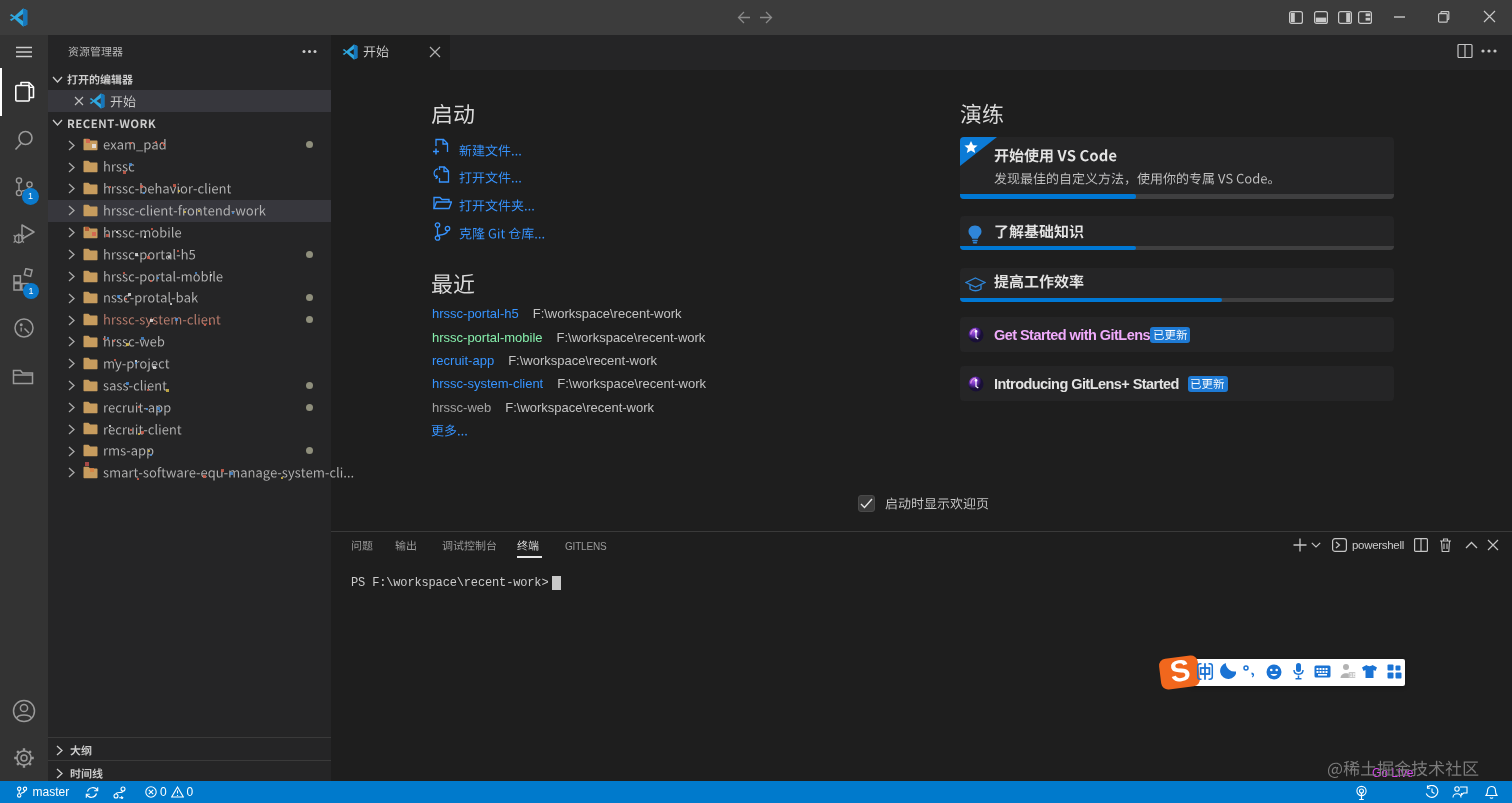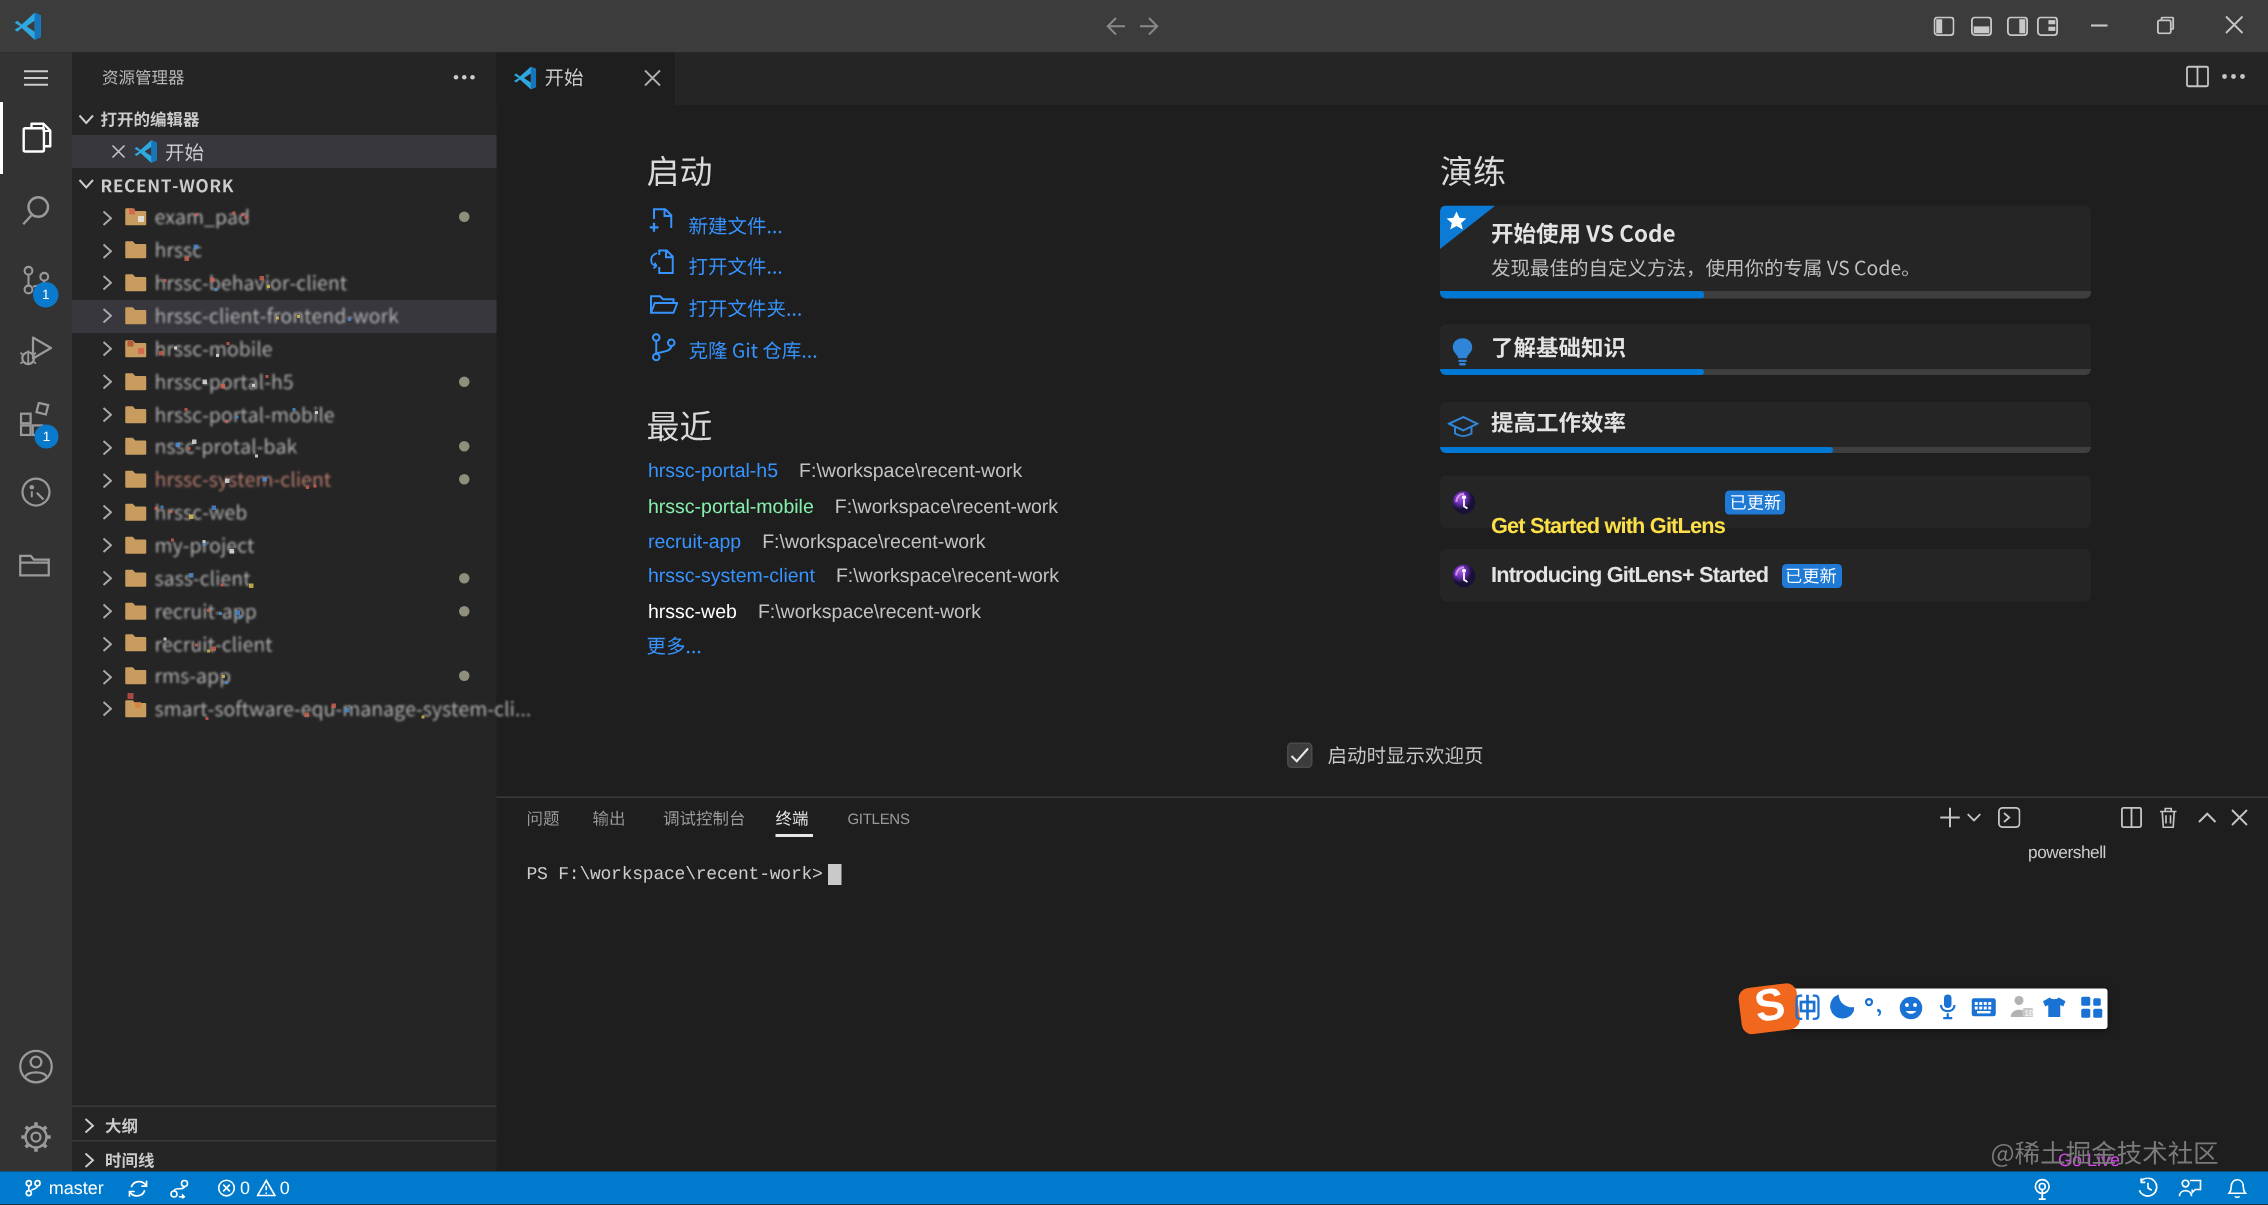--- a/index.html
+++ b/index.html
@@ -454,21 +454,21 @@
 <svg class="ab" style="left:458.0px;top:226.6px;" width="88" height="18" viewBox="0 0 88 18">
     <path fill="#3794ff" d="M4.3 5.0L10.7 5.0L10.7 7.1L4.3 7.1ZM7.0 0.5L7.0 1.8L1.9 1.8L1.9 2.7L7.0 2.7L7.0 4.2L3.3 4.2L3.3 8.0L5.4 8.0C5.1 9.9 4.4 11.0 1.6 11.6C1.8 11.8 2.0 12.2 2.1 12.5C5.3 11.8 6.1 10.3 6.4 8.0L8.4 8.0L8.4 11.0C8.4 12.1 8.7 12.3 9.9 12.3C10.2 12.3 11.7 12.3 12.0 12.3C13.1 12.3 13.3 11.9 13.5 9.9C13.2 9.8 12.8 9.7 12.6 9.5C12.5 11.2 12.4 11.4 11.9 11.4C11.5 11.4 10.3 11.4 10.0 11.4C9.4 11.4 9.4 11.4 9.4 11.0L9.4 8.0L11.7 8.0L11.7 4.2L8.0 4.2L8.0 2.7L13.1 2.7L13.1 1.8L8.0 1.8L8.0 0.5ZM18.0 1.1L15.1 1.1L15.1 12.5L15.9 12.5L15.9 2.0L17.6 2.0C17.4 2.9 17.0 4.1 16.6 5.0C17.5 6.0 17.8 6.9 17.8 7.6C17.8 8.0 17.7 8.4 17.5 8.5C17.4 8.6 17.2 8.6 17.1 8.6C16.9 8.7 16.6 8.7 16.3 8.6C16.5 8.9 16.5 9.3 16.6 9.5C16.9 9.5 17.2 9.5 17.4 9.5C17.7 9.4 17.9 9.4 18.1 9.2C18.5 9.0 18.6 8.4 18.6 7.7C18.6 6.9 18.4 6.0 17.5 4.9C17.9 3.8 18.4 2.5 18.8 1.4L18.1 1.0ZM25.8 7.9L23.0 7.9L23.0 7.0L22.1 7.0L22.1 7.9L20.6 7.9C20.7 7.6 20.8 7.3 20.9 7.0L20.1 6.9C19.8 7.7 19.3 8.6 18.7 9.3C18.9 9.3 19.2 9.6 19.4 9.7C19.7 9.4 19.9 9.0 20.2 8.6L22.1 8.6L22.1 9.6L19.7 9.6L19.7 10.3L22.1 10.3L22.1 11.3L18.6 11.3L18.6 12.2L26.4 12.2L26.4 11.3L23.0 11.3L23.0 10.3L25.6 10.3L25.6 9.6L23.0 9.6L23.0 8.6L25.8 8.6ZM25.0 5.9L20.4 5.9C21.2 5.7 21.9 5.3 22.7 4.8C23.7 5.5 24.9 6.0 26.1 6.2C26.3 6.0 26.5 5.6 26.7 5.4C25.5 5.2 24.4 4.8 23.4 4.3C24.3 3.7 25.1 2.8 25.6 1.9L25.0 1.6L24.8 1.6L21.9 1.6C22.1 1.3 22.3 1.0 22.4 0.7L21.5 0.5C21.0 1.5 20.0 2.7 18.6 3.5C18.8 3.7 19.1 4.0 19.2 4.2C19.8 3.8 20.2 3.4 20.7 3.0C21.0 3.5 21.4 3.9 21.9 4.3C20.9 4.9 19.7 5.4 18.5 5.6C18.7 5.8 18.9 6.1 19.0 6.4C19.4 6.3 19.9 6.1 20.3 6.0L20.3 6.7L25.0 6.7ZM21.2 2.4L21.3 2.4L24.3 2.4C23.9 2.9 23.3 3.4 22.7 3.8C22.1 3.4 21.6 3.0 21.2 2.4ZM35.0 11.6C36.2 11.6 37.3 11.1 37.9 10.5L37.9 6.5L34.8 6.5L34.8 7.5L36.8 7.5L36.8 10.0C36.4 10.3 35.8 10.6 35.1 10.6C33.0 10.6 31.9 9.0 31.9 6.6C31.9 4.3 33.1 2.8 35.1 2.8C36.0 2.8 36.6 3.2 37.1 3.7L37.8 2.9C37.2 2.3 36.4 1.7 35.0 1.7C32.5 1.7 30.7 3.6 30.7 6.7C30.7 9.8 32.5 11.6 35.0 11.6ZM40.1 11.4L41.3 11.4L41.3 4.4L40.1 4.4ZM40.7 2.9C41.1 2.9 41.5 2.6 41.5 2.1C41.5 1.7 41.1 1.4 40.7 1.4C40.2 1.4 39.9 1.7 39.9 2.1C39.9 2.6 40.2 2.9 40.7 2.9ZM45.9 11.6C46.3 11.6 46.8 11.5 47.2 11.3L46.9 10.5C46.7 10.6 46.4 10.6 46.1 10.6C45.3 10.6 45.0 10.2 45.0 9.3L45.0 5.3L47.0 5.3L47.0 4.4L45.0 4.4L45.0 2.4L44.0 2.4L43.9 4.4L42.8 4.4L42.8 5.3L43.8 5.3L43.8 9.3C43.8 10.7 44.4 11.6 45.9 11.6ZM56.7 0.5C55.4 2.6 53.1 4.5 50.7 5.5C50.9 5.8 51.2 6.1 51.4 6.4C52.0 6.1 52.6 5.7 53.2 5.3L53.2 10.4C53.2 11.8 53.8 12.1 55.5 12.1C55.9 12.1 58.9 12.1 59.3 12.1C61.0 12.1 61.3 11.6 61.5 9.6C61.2 9.5 60.8 9.4 60.6 9.2C60.4 10.9 60.3 11.2 59.3 11.2C58.6 11.2 56.1 11.2 55.5 11.2C54.5 11.2 54.2 11.0 54.2 10.4L54.2 6.1L59.2 6.1C59.1 7.6 59.0 8.3 58.8 8.5C58.7 8.6 58.6 8.6 58.4 8.6C58.1 8.6 57.4 8.6 56.7 8.5C56.9 8.8 57.0 9.1 57.0 9.4C57.7 9.4 58.4 9.5 58.8 9.4C59.2 9.4 59.4 9.3 59.7 9.1C60.0 8.7 60.1 7.9 60.2 5.6C60.2 5.4 60.2 5.1 60.2 5.1L53.5 5.1C54.7 4.3 55.9 3.2 56.8 2.1C58.4 3.9 60.1 5.1 62.2 6.2C62.3 5.9 62.6 5.6 62.9 5.4C60.7 4.4 58.8 3.2 57.3 1.4L57.6 0.9ZM67.5 8.3C67.6 8.2 68.0 8.1 68.7 8.1L71.0 8.1L71.0 9.6L66.3 9.6L66.3 10.5L71.0 10.5L71.0 12.5L71.9 12.5L71.9 10.5L75.7 10.5L75.7 9.6L71.9 9.6L71.9 8.1L74.8 8.1L74.8 7.2L71.9 7.2L71.9 5.8L71.0 5.8L71.0 7.2L68.5 7.2C68.9 6.6 69.3 5.9 69.7 5.2L75.1 5.2L75.1 4.3L70.1 4.3L70.5 3.4L69.5 3.0C69.4 3.4 69.2 3.9 69.0 4.3L66.6 4.3L66.6 5.2L68.6 5.2C68.3 5.8 68.0 6.3 67.9 6.5C67.6 7.0 67.4 7.3 67.1 7.3C67.3 7.6 67.4 8.1 67.5 8.3ZM69.4 0.8C69.6 1.1 69.8 1.5 70.0 1.8L64.8 1.8L64.8 5.6C64.8 7.5 64.7 10.1 63.7 12.0C63.9 12.1 64.3 12.4 64.5 12.5C65.6 10.6 65.8 7.6 65.8 5.6L65.8 2.8L75.6 2.8L75.6 1.8L71.1 1.8C70.9 1.4 70.6 0.9 70.3 0.5ZM78.1 11.6C78.5 11.6 78.9 11.2 78.9 10.7C78.9 10.2 78.5 9.8 78.1 9.8C77.6 9.8 77.2 10.2 77.2 10.7C77.2 11.2 77.6 11.6 78.1 11.6ZM81.7 11.6C82.1 11.6 82.5 11.2 82.5 10.7C82.5 10.2 82.1 9.8 81.7 9.8C81.2 9.8 80.8 10.2 80.8 10.7C80.8 11.2 81.2 11.6 81.7 11.6ZM85.3 11.6C85.8 11.6 86.2 11.2 86.2 10.7C86.2 10.2 85.8 9.8 85.3 9.8C84.8 9.8 84.4 10.2 84.4 10.7C84.4 11.2 84.8 11.6 85.3 11.6Z"></path>
   </svg>
 <svg class="ab" style="left:430.0px;top:273.0px;" width="46" height="30" viewBox="0 0 46 30">
     <path fill="#dadada" d="M6.5 5.4L17.6 5.4L17.6 7.0L6.5 7.0ZM6.5 2.8L17.6 2.8L17.6 4.3L6.5 4.3ZM4.9 1.6L4.9 8.1L19.2 8.1L19.2 1.6ZM9.7 10.7L9.7 12.2L5.7 12.2L5.7 10.7ZM2.0 18.4L2.2 19.9L9.7 19.0L9.7 21.1L11.3 21.1L11.3 18.8L12.5 18.6L12.5 17.3L11.3 17.4L11.3 10.7L21.9 10.7L21.9 9.3L2.1 9.3L2.1 10.7L4.2 10.7L4.2 18.2ZM12.2 12.1L12.2 13.5L13.5 13.5L13.0 13.6C13.7 15.2 14.6 16.6 15.8 17.8C14.6 18.7 13.2 19.4 11.8 19.8C12.1 20.1 12.5 20.7 12.6 21.1C14.1 20.5 15.6 19.8 16.8 18.8C18.1 19.8 19.5 20.6 21.2 21.1C21.4 20.7 21.9 20.1 22.2 19.8C20.6 19.4 19.2 18.7 18.0 17.8C19.4 16.4 20.6 14.6 21.2 12.5L20.3 12.0L20.0 12.1ZM14.5 13.5L19.3 13.5C18.7 14.8 17.9 15.9 16.9 16.9C15.8 15.9 15.1 14.8 14.5 13.5ZM9.7 13.4L9.7 15.0L5.7 15.0L5.7 13.4ZM9.7 16.2L9.7 17.6L5.7 18.1L5.7 16.2ZM24.8 2.1C26.0 3.3 27.4 5.0 28.1 6.0L29.4 5.1C28.7 4.0 27.2 2.4 26.0 1.3ZM42.1 0.9C39.8 1.6 35.6 2.0 32.1 2.2L32.1 7.1C32.1 9.9 31.9 13.9 30.0 16.7C30.4 16.9 31.1 17.4 31.4 17.7C33.1 15.2 33.6 11.8 33.8 8.9L38.2 8.9L38.2 17.6L39.9 17.6L39.9 8.9L43.9 8.9L43.9 7.4L33.8 7.4L33.8 7.1L33.8 3.5C37.2 3.3 40.9 2.9 43.4 2.1ZM28.8 8.8L24.1 8.8L24.1 10.5L27.2 10.5L27.2 16.6C26.2 17.0 25.0 18.0 23.9 19.2L25.0 20.7C26.1 19.2 27.2 18.0 27.9 18.0C28.4 18.0 29.1 18.7 30.0 19.3C31.6 20.2 33.4 20.5 36.1 20.5C38.2 20.5 42.2 20.3 43.7 20.2C43.8 19.8 44.0 18.9 44.2 18.5C42.1 18.7 38.8 18.9 36.2 18.9C33.7 18.9 31.8 18.8 30.4 17.9C29.6 17.4 29.2 17.0 28.8 16.7Z"></path>
   </svg>
 <div class="ab" style="left:432px;top:306.2px;font:400 13px 'Liberation Sans';line-height:15px;white-space:pre"><span style="color:#3794ff">hrssc-portal-h5</span><span style="color:#c3c3c3;margin-left:14px">F:\workspace\recent-work</span></div>
 <div class="ab" style="left:432px;top:329.6px;font:400 13px 'Liberation Sans';line-height:15px;white-space:pre"><span style="color:#86efac">hrssc-portal-mobile</span><span style="color:#c3c3c3;margin-left:14px">F:\workspace\recent-work</span></div>
 <div class="ab" style="left:432px;top:353.0px;font:400 13px 'Liberation Sans';line-height:15px;white-space:pre"><span style="color:#3794ff">recruit-app</span><span style="color:#c3c3c3;margin-left:14px">F:\workspace\recent-work</span></div>
 <div class="ab" style="left:432px;top:376.4px;font:400 13px 'Liberation Sans';line-height:15px;white-space:pre"><span style="color:#3794ff">hrssc-system-client</span><span style="color:#c3c3c3;margin-left:14px">F:\workspace\recent-work</span></div>
-<div class="ab" style="left:432px;top:399.8px;font:400 13px 'Liberation Sans';line-height:15px;white-space:pre"><span style="color:#ffffff">hrssc-web</span><span style="color:#c3c3c3;margin-left:14px">F:\workspace\recent-work</span></div>
+<div class="ab" style="left:432px;top:399.8px;font:400 13px 'Liberation Sans';line-height:15px;white-space:pre"><span style="color:#a3a3a3">hrssc-web</span><span style="color:#c3c3c3;margin-left:14px">F:\workspace\recent-work</span></div>
 <svg class="ab" style="left:430.0px;top:423.5px;" width="38" height="18" viewBox="0 0 38 18">
     <path fill="#3794ff" d="M4.3 8.3L3.4 8.7C3.9 9.4 4.4 10.0 5.1 10.5C4.3 11.0 3.2 11.3 1.6 11.6C1.8 11.9 2.1 12.3 2.2 12.5C3.9 12.1 5.1 11.6 6.0 11.1C7.8 12.0 10.2 12.3 13.2 12.4C13.2 12.1 13.4 11.7 13.6 11.5C10.7 11.4 8.4 11.2 6.8 10.5C7.4 9.8 7.8 9.0 7.9 8.2L12.3 8.2L12.3 3.2L8.1 3.2L8.1 2.1L13.2 2.1L13.2 1.2L1.8 1.2L1.8 2.1L7.1 2.1L7.1 3.2L3.0 3.2L3.0 8.2L6.9 8.2C6.8 8.9 6.5 9.4 5.9 10.0C5.2 9.5 4.7 9.0 4.3 8.3ZM4.0 6.1L7.1 6.1L7.1 6.6C7.1 6.9 7.1 7.2 7.0 7.4L4.0 7.4ZM8.1 7.4C8.1 7.2 8.1 6.9 8.1 6.6L8.1 6.1L11.4 6.1L11.4 7.4ZM4.0 4.0L7.1 4.0L7.1 5.3L4.0 5.3ZM8.1 4.0L11.4 4.0L11.4 5.3L8.1 5.3ZM19.9 0.5C19.1 1.6 17.5 2.8 15.4 3.7C15.7 3.9 16.0 4.2 16.1 4.4C17.3 3.9 18.3 3.2 19.2 2.5L22.8 2.5C22.2 3.3 21.3 4.0 20.3 4.6C19.8 4.2 19.1 3.8 18.6 3.5L17.9 4.0C18.4 4.3 19.0 4.7 19.4 5.1C18.0 5.8 16.5 6.2 15.0 6.5C15.2 6.7 15.4 7.1 15.5 7.4C18.9 6.6 22.7 4.9 24.3 2.0L23.7 1.6L23.5 1.7L20.1 1.7C20.5 1.4 20.7 1.0 21.0 0.7ZM22.0 5.0C21.1 6.3 19.2 7.8 16.6 8.7C16.8 8.9 17.1 9.2 17.2 9.5C18.8 8.8 20.2 8.0 21.3 7.1L24.8 7.1C24.2 8.1 23.2 9.0 22.1 9.6C21.7 9.2 21.0 8.7 20.5 8.3L19.7 8.8C20.2 9.1 20.8 9.6 21.2 10.1C19.4 10.9 17.2 11.3 15.0 11.6C15.1 11.8 15.3 12.2 15.4 12.5C20.0 12.0 24.5 10.5 26.3 6.6L25.6 6.2L25.4 6.2L22.3 6.2C22.6 5.9 22.9 5.6 23.1 5.3ZM28.8 11.6C29.3 11.6 29.7 11.2 29.7 10.7C29.7 10.2 29.3 9.8 28.8 9.8C28.3 9.8 27.9 10.2 27.9 10.7C27.9 11.2 28.3 11.6 28.8 11.6ZM32.4 11.6C32.9 11.6 33.3 11.2 33.3 10.7C33.3 10.2 32.9 9.8 32.4 9.8C31.9 9.8 31.6 10.2 31.6 10.7C31.6 11.2 31.9 11.6 32.4 11.6ZM36.0 11.6C36.5 11.6 36.9 11.2 36.9 10.7C36.9 10.2 36.5 9.8 36.0 9.8C35.6 9.8 35.2 10.2 35.2 10.7C35.2 11.2 35.6 11.6 36.0 11.6Z"></path>
   </svg>
 <svg class="ab" style="left:959.0px;top:103.0px;" width="46" height="30" viewBox="0 0 46 30">
     <path fill="#dadada" d="M15.8 18.0C17.4 18.9 19.5 20.2 20.5 21.0L21.8 20.0C20.7 19.1 18.6 17.9 17.0 17.1ZM11.7 17.3C10.5 18.3 8.5 19.2 6.7 19.8C7.1 20.1 7.7 20.7 8.0 21.0C9.7 20.3 11.9 19.1 13.3 17.9ZM3.1 2.4C4.2 3.0 5.8 3.9 6.5 4.4L7.5 3.1C6.7 2.6 5.2 1.7 4.1 1.2ZM1.8 8.3C2.9 8.9 4.4 9.7 5.2 10.3L6.1 8.9C5.3 8.4 3.8 7.6 2.7 7.1ZM2.4 19.6L3.9 20.6C4.9 18.6 6.1 15.9 7.1 13.6L5.8 12.6C4.8 15.0 3.4 17.9 2.4 19.6ZM12.8 1.1C13.1 1.7 13.4 2.4 13.6 3.0L7.8 3.0L7.8 6.6L9.3 6.6L9.3 4.4L19.9 4.4L19.9 6.6L21.4 6.6L21.4 3.0L15.5 3.0C15.3 2.3 14.8 1.4 14.4 0.8ZM10.0 13.8L13.7 13.8L13.7 15.6L10.0 15.6ZM15.3 13.8L19.0 13.8L19.0 15.6L15.3 15.6ZM10.0 10.6L13.7 10.6L13.7 12.5L10.0 12.5ZM15.3 10.6L19.0 10.6L19.0 12.5L15.3 12.5ZM9.4 6.4L9.4 7.7L13.7 7.7L13.7 9.4L8.5 9.4L8.5 16.9L20.6 16.9L20.6 9.4L15.3 9.4L15.3 7.7L19.7 7.7L19.7 6.4ZM24.0 18.1L24.4 19.7C26.2 19.0 28.5 18.0 30.7 17.1L30.4 15.8C28.0 16.7 25.6 17.6 24.0 18.1ZM40.1 14.8C41.0 16.4 42.2 18.6 42.8 19.8L44.2 19.1C43.6 17.9 42.4 15.8 41.4 14.2ZM33.3 14.2C32.7 15.8 31.4 17.8 30.1 19.1C30.5 19.3 31.1 19.7 31.3 20.0C32.7 18.6 34.0 16.5 34.9 14.6ZM24.4 10.1C24.7 9.9 25.2 9.8 27.5 9.5C26.7 10.9 25.9 12.0 25.6 12.4C25.0 13.2 24.5 13.8 24.1 13.9C24.2 14.3 24.5 15.0 24.6 15.4C25.0 15.1 25.7 14.9 30.7 13.8C30.6 13.5 30.6 12.8 30.7 12.4L26.7 13.2C28.2 11.2 29.7 8.8 30.8 6.4L29.4 5.7C29.1 6.5 28.7 7.3 28.3 8.1L26.0 8.3C27.2 6.3 28.3 3.8 29.1 1.5L27.6 0.8C26.9 3.5 25.4 6.4 25.0 7.1C24.6 7.9 24.3 8.4 23.9 8.5C24.1 8.9 24.3 9.7 24.4 10.1ZM31.3 7.1L31.3 8.6L33.2 8.6L32.7 9.7C32.3 10.8 31.9 11.6 31.5 11.7C31.7 12.1 31.9 12.8 32.0 13.2C32.2 13.0 32.9 12.8 34.0 12.8L36.9 12.8L36.9 19.2C36.9 19.5 36.8 19.6 36.5 19.6C36.2 19.6 35.1 19.6 34.0 19.6C34.2 20.0 34.4 20.6 34.5 21.1C36.0 21.1 37.0 21.1 37.7 20.8C38.3 20.5 38.5 20.1 38.5 19.2L38.5 12.8L43.1 12.8L43.1 11.3L38.5 11.3L38.5 7.1L35.3 7.1L36.0 5.0L43.5 5.0L43.5 3.4L36.4 3.4C36.6 2.6 36.8 1.8 37.0 1.1L35.4 0.8C35.2 1.7 35.0 2.6 34.8 3.4L30.9 3.4L30.9 5.0L34.4 5.0L33.7 7.1ZM33.6 11.3C34.0 10.5 34.4 9.6 34.7 8.6L36.9 8.6L36.9 11.3Z"></path>
   </svg>
 <div class="ab" style="left:960px;top:137px;width:434px;height:61.6px;background:#252526;border-radius:4px"></div>
 <div class="ab" style="left:960px;top:194.1px;width:434px;height:4.5px;background:#3f3f40;border-radius:0 0 4px 4px;overflow:hidden">
     <div style="width:176px;height:4.5px;background:#0078d4;border-radius:0 2px 2px 0"></div>
   </div>
@@ -516,21 +516,21 @@
         <stop offset="0%" stop-color="#a556e0"></stop>
         <stop offset="50%" stop-color="#6a2fb8"></stop>
         <stop offset="100%" stop-color="#191036"></stop>
       </radialGradient>
     </defs>
     <circle cx="8" cy="8" r="7.6" fill="url(#glg)"></circle>
     <path d="M8 2.2 C5 2.2 2.8 4.6 2.8 7.6" stroke="#d98fe0" stroke-width="1.4" fill="none"></path>
     <circle cx="8" cy="4.5" r="1.4" fill="#ffffff"></circle>
     <path d="M8 5.9 V10.5 L10.3 12" stroke="#ffffff" stroke-width="1.2" fill="none"></path>
   </svg>
-<div class="ab" style="left:994px;top:343px;font:700 14.5px 'Liberation Sans',sans-serif;color:#fde047;white-space:pre;line-height:16px;letter-spacing:-0.55px">Get Started with GitLens</div>
+<div class="ab" style="left:994px;top:327px;font:700 14.5px 'Liberation Sans',sans-serif;color:#f0abfc;white-space:pre;line-height:16px;letter-spacing:-0.55px">Get Started with GitLens</div>
 <div class="ab" style="left:1150px;top:326.8px;width:40px;height:16.5px;background:#1e7ad4;border-radius:3px"></div>
 <svg class="ab" style="left:1151.8px;top:329.2px;" width="36" height="16" viewBox="0 0 36 16">
     <path fill="#ffffff" d="M2.1 1.2L2.1 2.0L9.6 2.0L9.6 5.1L3.6 5.1L3.6 3.2L2.7 3.2L2.7 8.9C2.7 10.4 3.3 10.7 5.1 10.7C5.6 10.7 9.0 10.7 9.5 10.7C11.3 10.7 11.7 10.1 11.9 8.0C11.7 7.9 11.3 7.8 11.1 7.6C10.9 9.5 10.7 9.9 9.5 9.9C8.7 9.9 5.7 9.9 5.1 9.9C3.8 9.9 3.6 9.7 3.6 9.0L3.6 5.9L9.6 5.9L9.6 6.5L10.5 6.5L10.5 1.2ZM15.4 7.4L14.7 7.7C15.1 8.3 15.5 8.9 16.1 9.3C15.4 9.7 14.4 10.0 13.0 10.3C13.2 10.5 13.5 10.9 13.6 11.1C15.1 10.7 16.1 10.3 16.9 9.8C18.5 10.6 20.6 10.9 23.3 11.0C23.3 10.7 23.5 10.3 23.6 10.2C21.1 10.1 19.1 9.9 17.6 9.2C18.2 8.7 18.5 8.0 18.6 7.3L22.5 7.3L22.5 2.8L18.8 2.8L18.8 1.9L23.3 1.9L23.3 1.1L13.2 1.1L13.2 1.9L17.9 1.9L17.9 2.8L14.3 2.8L14.3 7.3L17.7 7.3C17.6 7.8 17.3 8.3 16.8 8.8C16.2 8.4 15.8 8.0 15.4 7.4ZM15.1 5.4L17.9 5.4L17.9 5.9C17.9 6.1 17.9 6.3 17.8 6.6L15.1 6.6ZM18.7 6.6C18.8 6.3 18.8 6.1 18.8 5.9L18.8 5.4L21.7 5.4L21.7 6.6ZM15.1 3.6L17.9 3.6L17.9 4.7L15.1 4.7ZM18.8 3.6L21.7 3.6L21.7 4.7L18.8 4.7ZM28.1 7.7C28.5 8.2 28.9 9.0 29.1 9.5L29.7 9.2C29.5 8.7 29.1 7.9 28.7 7.4ZM25.6 7.4C25.3 8.1 24.9 8.8 24.5 9.3C24.6 9.4 24.9 9.7 25.1 9.8C25.5 9.2 26.0 8.4 26.3 7.6ZM30.4 1.6L30.4 5.5C30.4 7.0 30.3 9.0 29.3 10.4C29.5 10.5 29.8 10.8 30.0 10.9C31.0 9.4 31.2 7.2 31.2 5.5L31.2 5.2L32.9 5.2L32.9 11.0L33.8 11.0L33.8 5.2L35.0 5.2L35.0 4.3L31.2 4.3L31.2 2.1C32.4 2.0 33.7 1.7 34.7 1.3L34.0 0.7C33.1 1.0 31.6 1.4 30.4 1.6ZM26.5 0.6C26.6 0.9 26.8 1.3 27.0 1.7L24.7 1.7L24.7 2.4L29.8 2.4L29.8 1.7L27.9 1.7C27.7 1.3 27.5 0.8 27.2 0.4ZM28.3 2.4C28.2 3.0 27.9 3.8 27.7 4.3L24.5 4.3L24.5 5.0L26.9 5.0L26.9 6.2L24.6 6.2L24.6 7.0L26.9 7.0L26.9 9.9C26.9 10.0 26.9 10.1 26.7 10.1C26.6 10.1 26.3 10.1 25.9 10.1C26.0 10.3 26.1 10.6 26.1 10.8C26.7 10.8 27.1 10.8 27.3 10.7C27.6 10.5 27.7 10.3 27.7 9.9L27.7 7.0L29.8 7.0L29.8 6.2L27.7 6.2L27.7 5.0L30.0 5.0L30.0 4.3L28.5 4.3C28.7 3.8 28.9 3.2 29.1 2.6ZM25.4 2.6C25.7 3.2 25.9 3.8 25.9 4.3L26.6 4.1C26.6 3.6 26.4 3.0 26.2 2.5Z"></path>
   </svg>
 <div class="ab" style="left:960px;top:366.3px;width:434px;height:34.8px;background:#252526;border-radius:4px"></div>
 <svg class="ab" style="left:968px;top:376px" width="16" height="16" viewBox="0 0 16 16">
     <defs>
       <radialGradient id="glg" cx="35%" cy="30%">
         <stop offset="0%" stop-color="#a556e0"></stop>
         <stop offset="50%" stop-color="#6a2fb8"></stop>
@@ -572,21 +572,21 @@
 <svg class="ab" style="left:1293px;top:538px;" width="14" height="14" viewBox="0 0 14 14">
     <path stroke="#c5c5c5" stroke-width="1.3" d="M7 0.5 V13.5 M0.5 7 H13.5"></path>
   </svg>
 <svg class="ab" style="left:1311px;top:542px;" width="10" height="6" viewBox="0 0 10 6">
     <path fill="none" stroke="#c5c5c5" stroke-width="1.2" d="M0.8 0.8 L5 5 L9.2 0.8"></path>
   </svg>
 <svg class="ab" style="left:1332px;top:538px;" width="15" height="14" viewBox="0 0 15 14">
     <rect x="0.6" y="0.6" width="13.8" height="12.8" rx="2.5" fill="none" stroke="#c5c5c5" stroke-width="1.2"></rect>
     <path fill="none" stroke="#c5c5c5" stroke-width="1.2" d="M4 4 L7.5 7 L4 10"></path>
   </svg>
-<div class="ab" style="left:1352px;top:539px;font:400 11.5px 'Liberation Sans',sans-serif;color:#cccccc;white-space:pre;letter-spacing:-0.3px;margin-top:24px;">powershell</div>
+<div class="ab" style="left:1352px;top:539px;font:400 11.5px 'Liberation Sans',sans-serif;color:#cccccc;white-space:pre;letter-spacing:-0.3px;">powershell</div>
 <svg class="ab" style="left:1414px;top:538px;" width="14" height="14" viewBox="0 0 14 14">
     <g fill="none" stroke="#c5c5c5" stroke-width="1.2">
       <rect x="0.6" y="0.6" width="12.8" height="12.8" rx="1"></rect>
       <path d="M7 0.6 V13.4"></path>
     </g>
   </svg>
 <svg class="ab" style="left:1439px;top:538px;" width="13" height="14" viewBox="0 0 13 14">
     <g fill="none" stroke="#c5c5c5" stroke-width="1.1">
       <path d="M1 3 H12 M4.5 3 V1 H8.5 V3 M2.5 3 L3.2 13.5 H9.8 L10.5 3"></path>
       <path d="M5 5.5 V11 M8 5.5 V11"></path>

